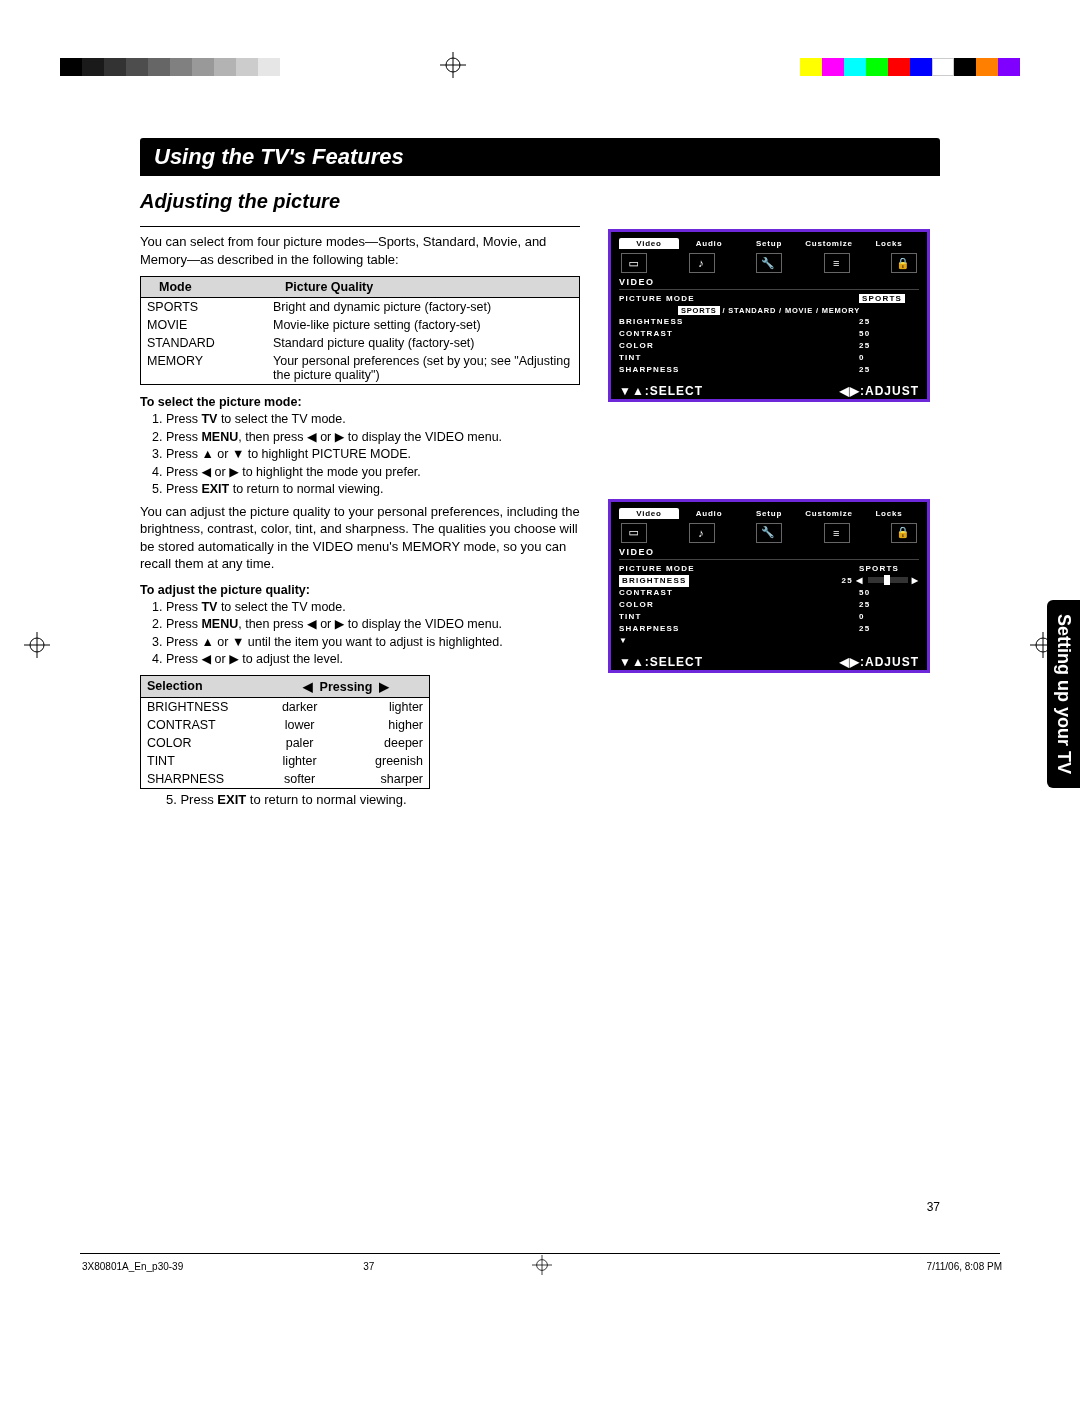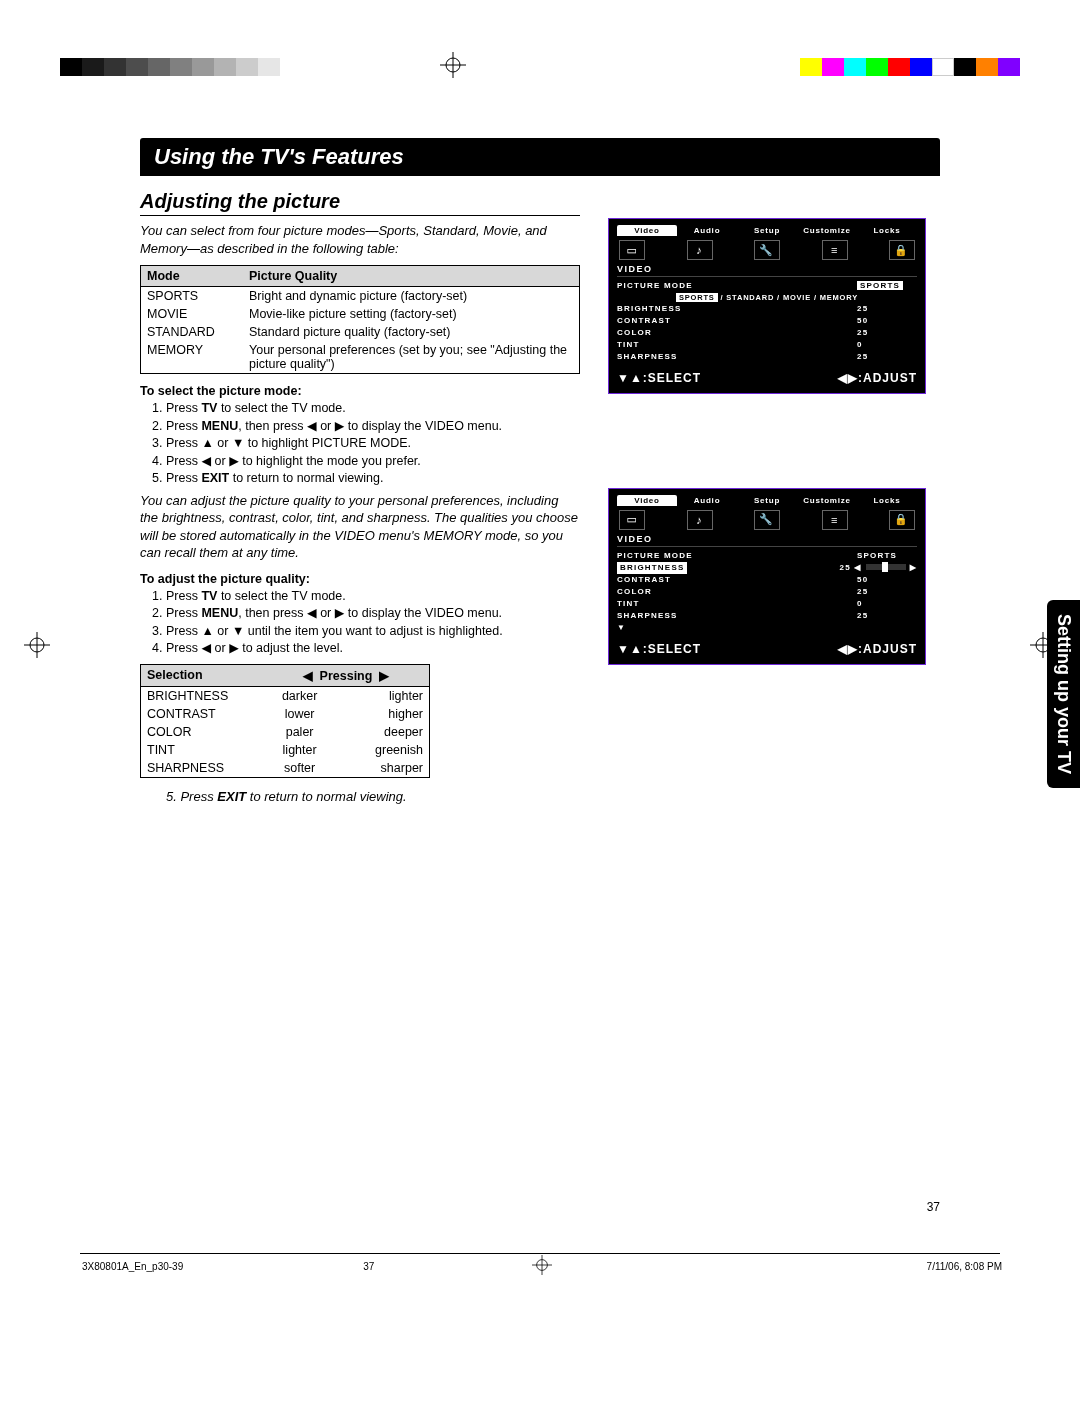--- a/index.html
+++ b/index.html
@@ -63,46 +63,45 @@
     padding: 6px 14px;
     border-radius: 3px 3px 0 0;
   }
   h2.section {
     font-size: 20px;
     font-weight: bold;
     margin: 14px 0 2px 0;
     font-style: italic;
     border-bottom: 1.5px solid #000;
     width: 440px;
-    padding-bottom: 2px;
+    padding-bottom: 13px;
   }
   .two-col {
     display: flex;
     gap: 28px;
   }
   .left-col { width: 440px; }
   .right-col { width: 320px; }
   p.body {
     font-size: 13px;
     line-height: 1.35;
     margin: 4px 0 8px 0;
-    font-style: italic;
   }
   
   table.modes {
     border: 1px solid #000;
     border-collapse: collapse;
     font-size: 12.5px;
     width: 100%;
   }
   table.modes th {
     background: #d8d8d8;
     font-weight: bold;
     text-align: left;
-    padding: 3px 6px;
+    padding: 3px 18px;
     border-bottom: 1px solid #000;
   }
   table.modes td {
     padding: 2px 6px;
     vertical-align: top;
   }
   .instr-head {
     font-weight: bold;
     font-size: 12.5px;
     margin: 10px 0 2px 0;
@@ -132,27 +131,27 @@
   }
   table.sel td {
     padding: 2px 6px;
     text-align: left;
   }
   table.sel td.c, table.sel th.c { text-align: center; }
   table.sel td.r, table.sel th.r { text-align: right; }
 
   
   .osd {
-    border: 1px solid #6d28d9;
+    border: 3px solid #6d28d9;
     background: #000;
     color: #fff;
     font-family: Arial;
     font-size: 9px;
     letter-spacing: 0.8px;
-    padding: 6px 8px 8px 8px;
+    padding: 6px 8px 1px 8px;
     position: relative;
     width: 300px;
   }
   .osd .tabs {
     display: flex;
     justify-content: space-between;
     margin-bottom: 4px;
   }
   .osd .tab {
     text-align: center;
@@ -455,21 +454,21 @@
                 <td class="r">greenish</td>
               </tr>
         <tr>
                 <td>SHARPNESS</td>
                 <td class="c">softer</td>
                 <td class="r">sharper</td>
               </tr>
       </tbody>
           </table>
 
-      <p class="body" style="margin-left:26px;margin-top:10px">5. Press <b>EXIT</b> to return to normal viewing.</p>
+      <p class="body" style="margin-left:26px;margin-top:2px">5. Press <b>EXIT</b> to return to normal viewing.</p>
     </div>
 
     <div class="right-col">
 
       <div class="osd">
         <div class="tabs">
           <div class="tab sel">Video</div>
           <div class="tab">Audio</div>
           <div class="tab">Setup</div>
           <div class="tab">Customize</div>

